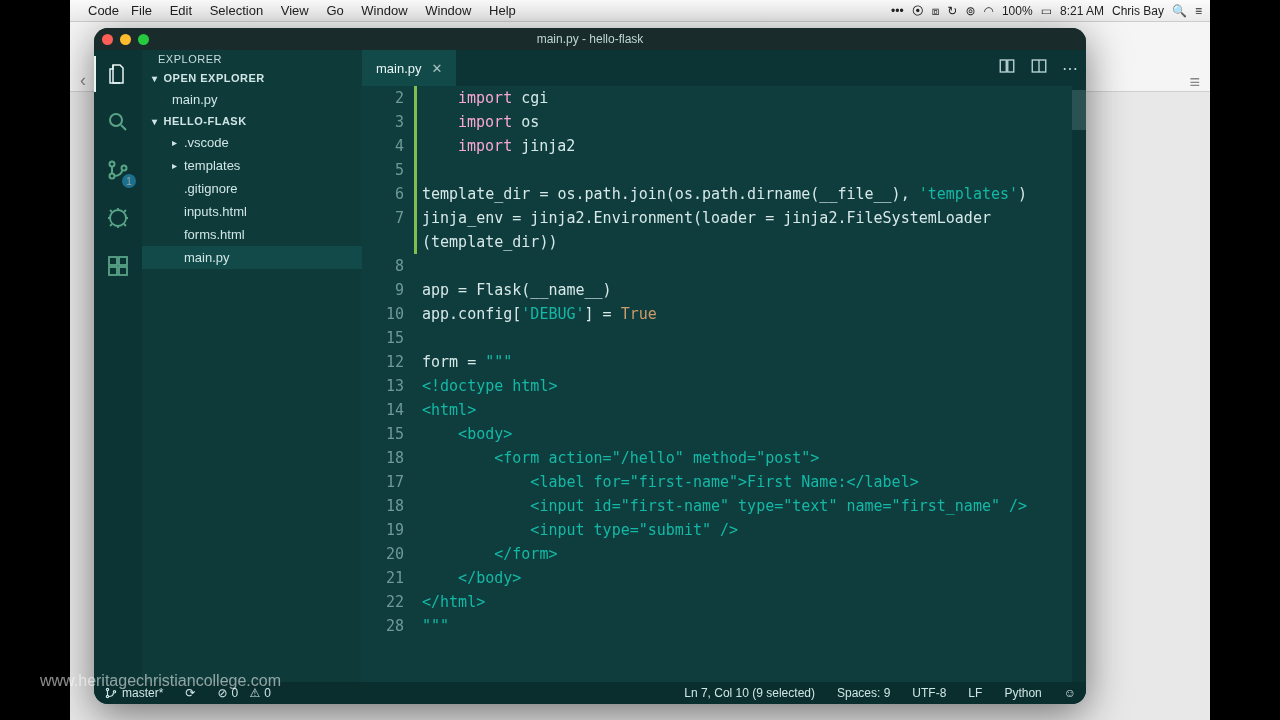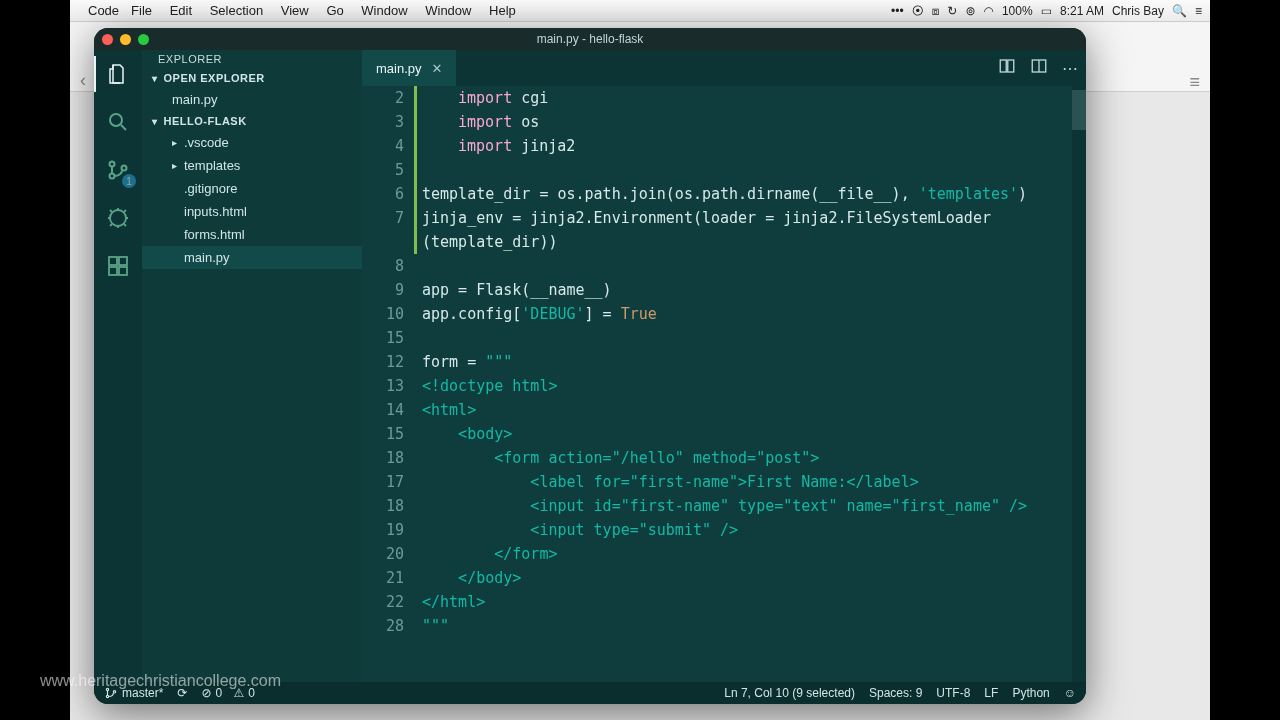--- a/index.html
+++ b/index.html
@@ -218,21 +218,21 @@
   opacity: .3;
 }
 
 .statusbar {
   height: 22px;
   background: #0a2e2e;
   color: #cfe5e5;
   display: flex; align-items: center;
   font-size: 12px;
   padding: 0 10px;
-  gap: 14px;
+  gap: 22px;
 }
 .statusbar .spacer { flex: 1; }
 .statusbar .stat-item { display: inline-flex; align-items: center; gap: 4px; }
 .watermark {
   position: absolute;
   left: 40px; bottom: 30px;
   color: rgba(255,255,255,.55);
   font-size: 16px;
   font-family: Arial, sans-serif;
 }

